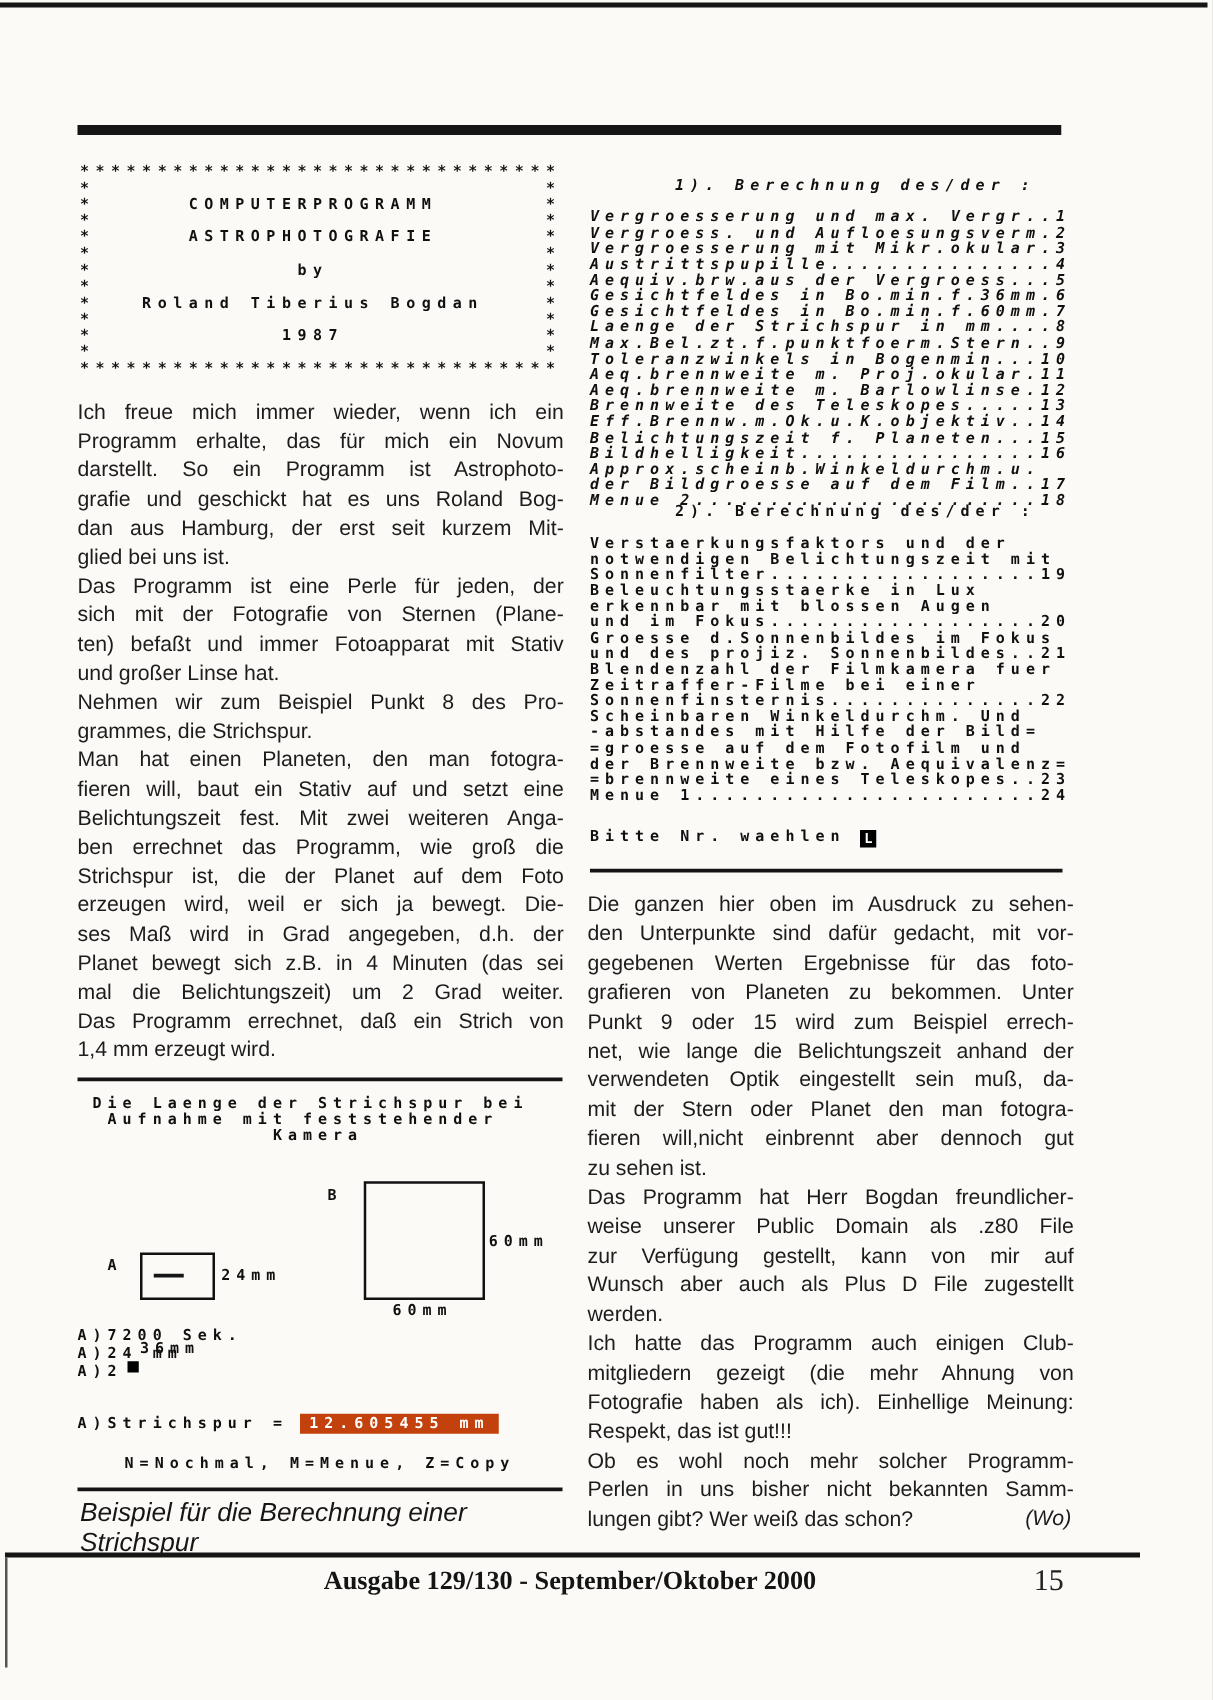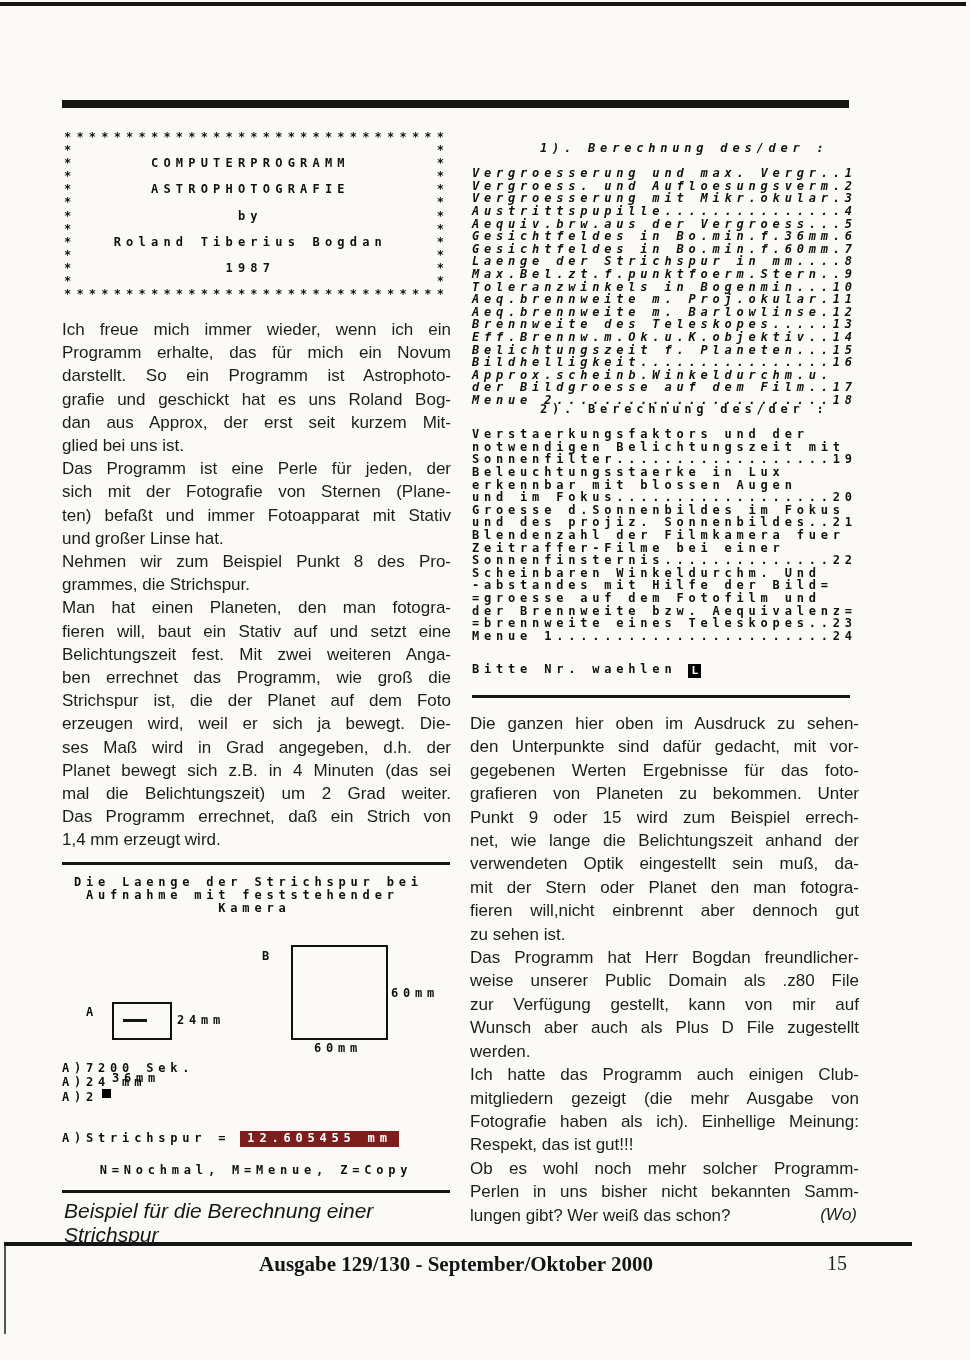--- a/index.html
+++ b/index.html
@@ -51,21 +51,21 @@
   }
   .sq-cursor {
     display:inline-block;
     width:9px; height:9px;
     background:#000;
     margin-left:4px;
     vertical-align:3px;
   }
   .invbox {
     display:inline-block;
-    background:#7f1d1d; color:#fff;
+    background:#c2410c; color:#fff;
     padding:1px 7px 2px 7px;
     margin-left:10px;
     letter-spacing:4.8px;
   }
   .frame { position:absolute; border:2px solid #111; background:transparent; }
   .center { text-align:center; }
   .caption {
     position:absolute;
     font-style:italic;
     font-size:21px;
@@ -75,21 +75,21 @@
     position:absolute;
     font-family:"Liberation Serif", serif;
     font-weight:700;
     font-size:21px;
     color:#141414;
     text-align:center;
   }
   .footer-page {
     position:absolute;
     font-family:"Liberation Serif", serif;
-    font-size:20px;
+    font-size:24px;
     color:#222;
   }
   .byline {
     position:absolute; right:2px; bottom:1px;
     font-style:italic;
   }
 </style>
 </head>
 <body>
 
@@ -112,21 +112,21 @@
 *            1987             *
 *                             *
 *******************************</pre>
 
   <div class="body-text" style="left:62px; top:318px; width:389px;">
     <div class="para">
         <div class="line">Ich freue mich immer wieder, wenn ich ein</div>
         <div class="line">Programm erhalte, das für mich ein Novum</div>
         <div class="line">darstellt. So ein Programm ist Astrophoto-</div>
         <div class="line">grafie und geschickt hat es uns Roland Bog-</div>
-        <div class="line">dan aus Approx, der erst seit kurzem Mit-</div>
+        <div class="line">dan aus Hamburg, der erst seit kurzem Mit-</div>
         <div class="line last">glied bei uns ist.</div>
       </div>
     <div class="para">
         <div class="line">Das Programm ist eine Perle für jeden, der</div>
         <div class="line">sich mit der Fotografie von Sternen (Plane-</div>
         <div class="line">ten) befaßt und immer Fotoapparat mit Stativ</div>
         <div class="line last">und großer Linse hat.</div>
       </div>
     <div class="para">
         <div class="line">Nehmen wir zum Beispiel Punkt 8 des Pro-</div>
@@ -237,21 +237,21 @@
       </div>
     <div class="para">
         <div class="line">Das Programm hat Herr Bogdan freundlicher-</div>
         <div class="line">weise unserer Public Domain als .z80 File</div>
         <div class="line">zur Verfügung gestellt, kann von mir auf</div>
         <div class="line">Wunsch aber auch als Plus D File zugestellt</div>
         <div class="line last">werden.</div>
       </div>
     <div class="para">
         <div class="line">Ich hatte das Programm auch einigen Club-</div>
-        <div class="line">mitgliedern gezeigt (die mehr Ausgabe von</div>
+        <div class="line">mitgliedern gezeigt (die mehr Ahnung von</div>
         <div class="line">Fotografie haben als ich). Einhellige Meinung:</div>
         <div class="line last">Respekt, das ist gut!!!</div>
       </div>
     <div class="para">
         <div class="line">Ob es wohl noch mehr solcher Programm-</div>
         <div class="line">Perlen in uns bisher nicht bekannten Samm-</div>
         <div class="line last">lungen gibt? Wer weiß das schon?</div>
       </div>
     <span class="byline">(Wo)</span>
   </div>

